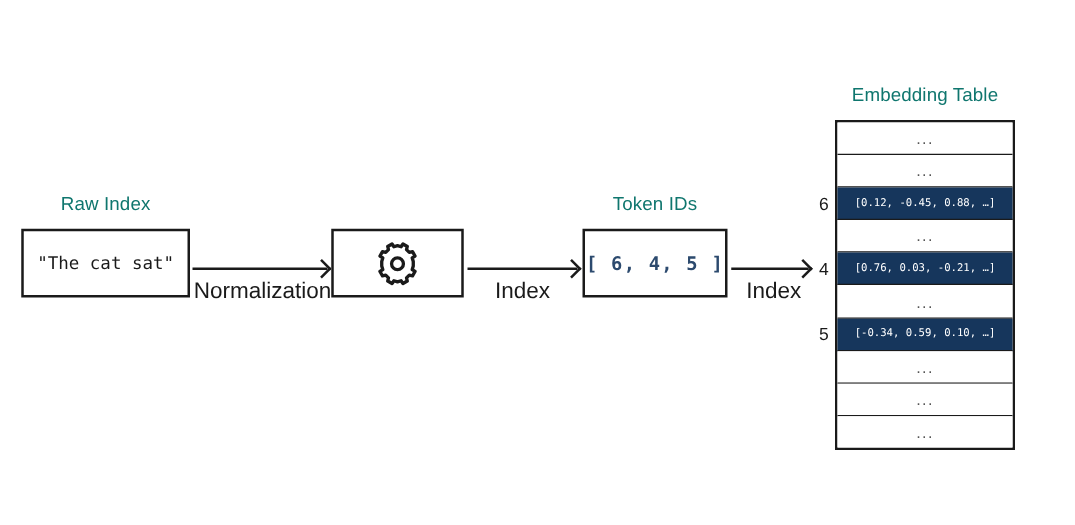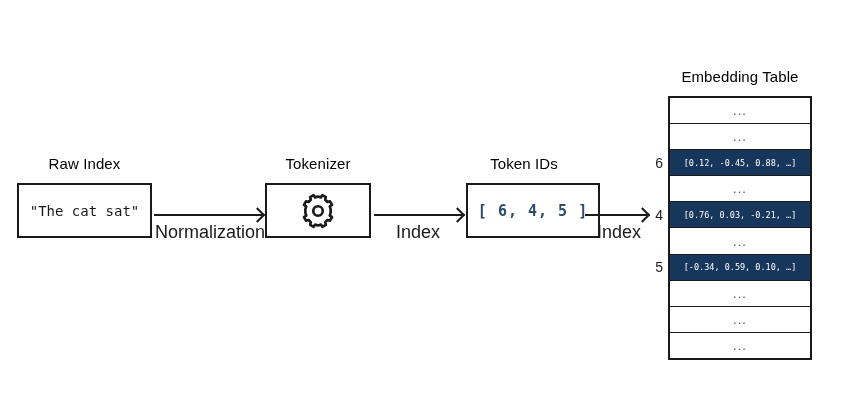--- a/index.html
+++ b/index.html
@@ -16,21 +16,21 @@
     width: 860px;
     height: 420px;
     background: #ffffff;
     overflow: hidden;
   }
 
   
   .stage-title {
     position: absolute;
     font-size: 15px;
-    color: #000000;
+    color: #0f766e;
     text-align: center;
     white-space: nowrap;
     letter-spacing: 0.1px;
   }
   .stage-box {
     position: absolute;
     box-sizing: border-box;
     border: 2px solid #1a1a1a;
     background: #ffffff;
     display: flex;
@@ -146,21 +146,20 @@
 
   <div class="stage-title" style="left:17px; top:155px; width:135px;">Raw Index</div>
 
   <div class="stage-box" style="left:17px; top:183px; width:135px; height:55px;">
     <span class="box-text-mono">"The cat sat"</span>
   </div>
 
   <div class="arrow-label" style="left:155px; top:192px; width:100px;">Normalization</div>
   <div class="arrow" style="left:154px; top:214px; width:108px;"></div>
 
-  <div class="stage-title" style="left:265px; top:155px; width:106px;">Tokenizer</div>
 
   <div class="stage-box" style="left:265px; top:183px; width:106px; height:55px;">
     <span class="gear-wrap">
       <svg viewBox="0 0 100 100" width="38" height="38" aria-hidden="true">
         <path d="M50 12
                  L57.5 14.2 L61.5 8.3 L70.6 13.6 L69.0 20.4
                  L74.8 26.2 L81.6 24.6 L86.9 33.7 L81.0 37.7
                  L83.2 45.2 L83.2 54.8 L81.0 62.3 L86.9 66.3
                  L81.6 75.4 L74.8 73.8 L69.0 79.6 L70.6 86.4
                  L61.5 91.7 L57.5 85.8 L50 88 L42.5 85.8
@@ -172,21 +171,21 @@
         <circle cx="50" cy="50" r="12.5" fill="none" stroke="#1a1a1a" stroke-width="7"></circle>
       </svg>
     </span>
   </div>
 
   <div class="arrow-label" style="left:378px; top:192px; width:80px;">Index</div>
   <div class="arrow" style="left:374px; top:214px; width:88px;"></div>
 
   <div class="stage-title" style="left:466px; top:155px; width:116px;">Token IDs</div>
 
-  <div class="stage-box" style="left:466px; top:183px; width:134px; height:55px;">
+  <div class="stage-box" style="left:466px; top:183px; width:116px; height:55px;">
     <span class="box-text-ids">[ 6, 4, 5 ]</span>
   </div>
 
   <div class="arrow-label" style="left:588px; top:192px; width:62px;">Index</div>
   <div class="arrow" style="left:585px; top:214px; width:62px;"></div>
 
   <div class="stage-title" style="left:660px; top:68px; width:160px;">Embedding Table</div>
 
   <div id="embedding-table">
 

